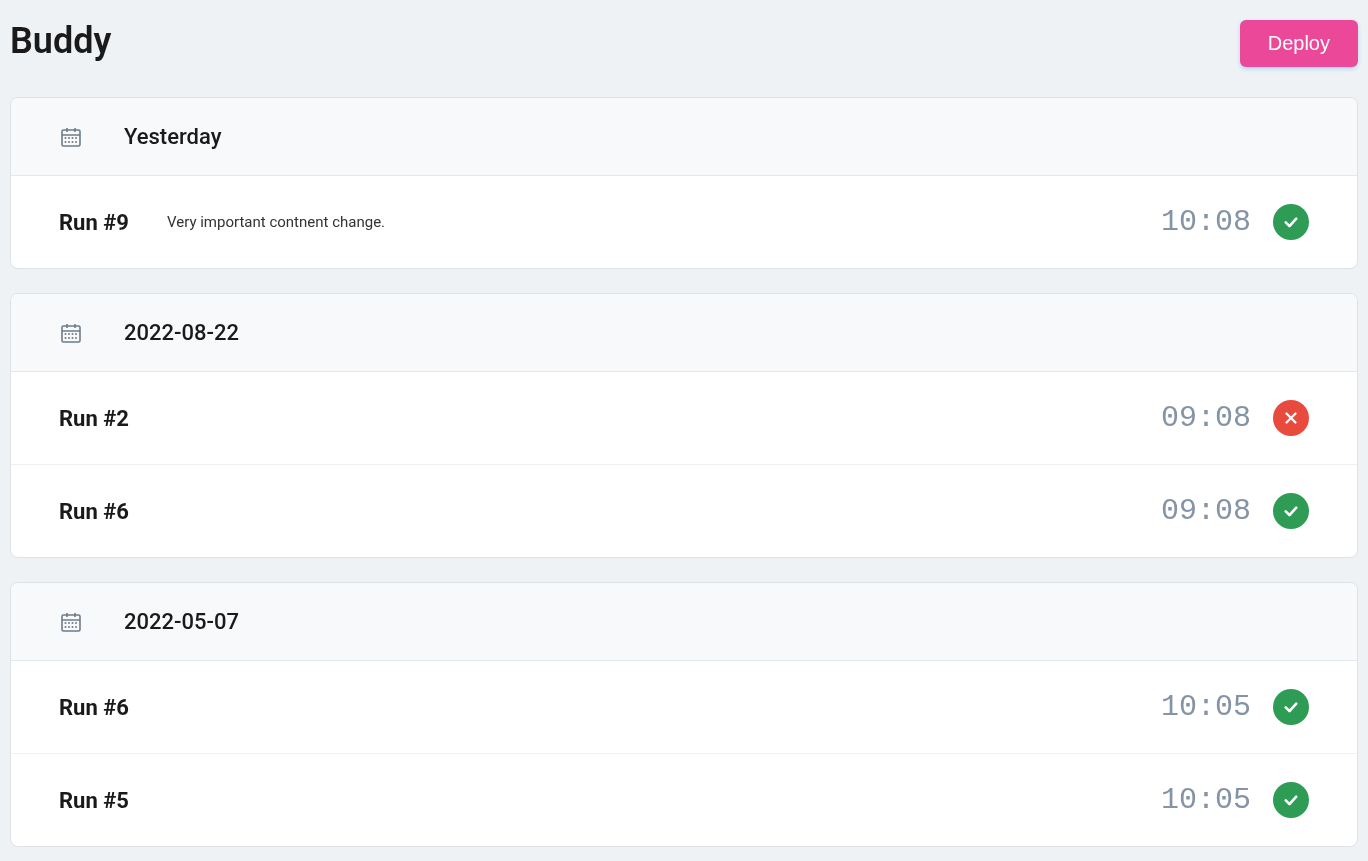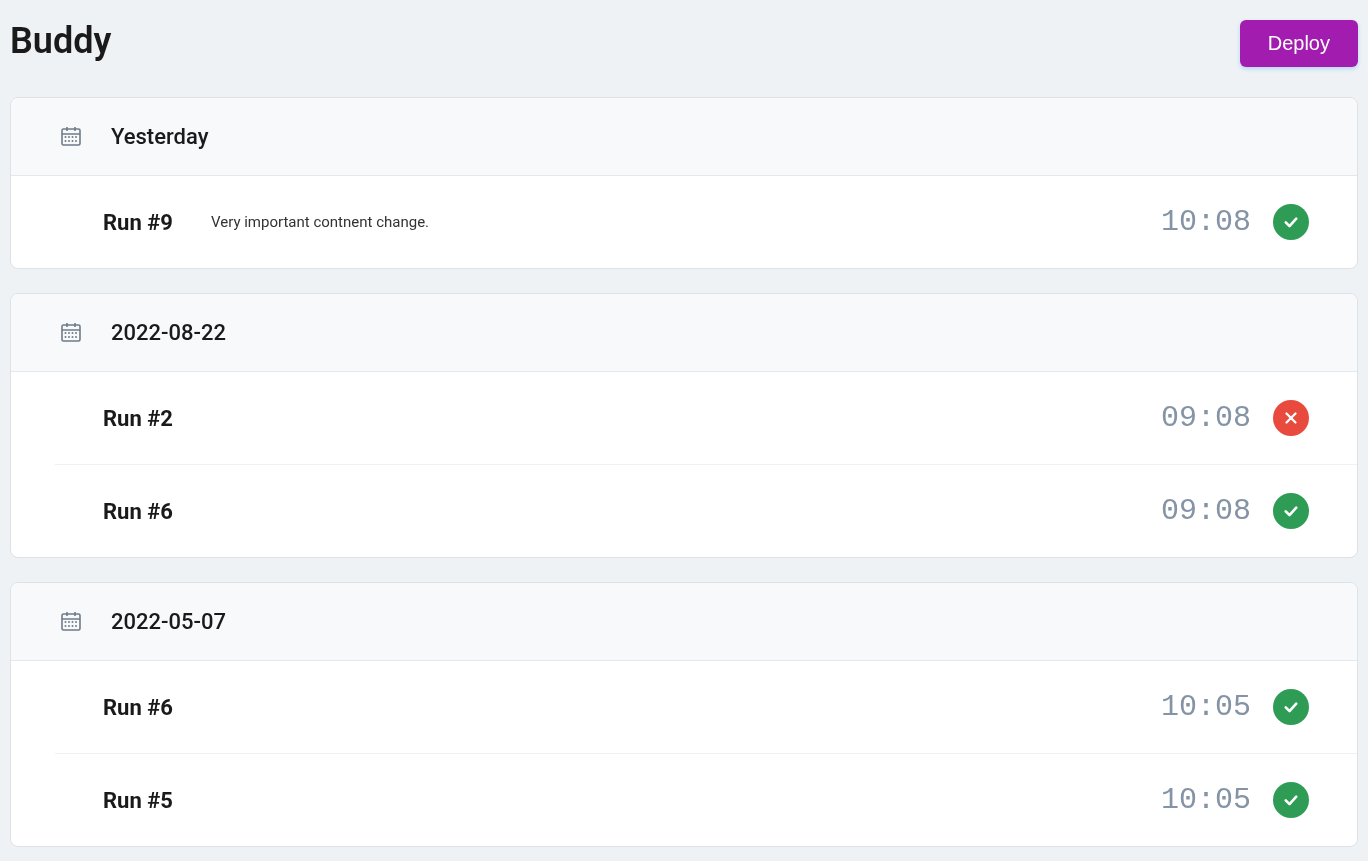--- a/index.html
+++ b/index.html
@@ -19,44 +19,44 @@
       justify-content: space-between;
       align-items: flex-start;
       padding: 10px 0 30px 0;
     }
     .page-title {
       font-size: 36px;
       font-weight: 600;
       color: #1a1a1a;
     }
     .deploy-button {
-      background: #a21caf;
+      background: #ec4899;
       color: #ffffff;
       border: none;
       border-radius: 6px;
       padding: 12px 28px;
       font-size: 20px;
       font-weight: 400;
       cursor: pointer;
       box-shadow: 0 2px 4px rgba(33, 150, 243, 0.3);
     }
     .group {
       background: #ffffff;
       border: 1px solid #dee2e6;
       border-radius: 8px;
       margin-bottom: 24px;
       overflow: hidden;
     }
     .group-header {
       display: flex;
-      align-items: flex-start;
+      align-items: flex-end;
       padding: 26px 48px;
       background: #f7f9fb;
       border-bottom: 1px solid #e4e7eb;
-      gap: 28px;
+      gap: 41px;
     }
     .calendar-icon {
       width: 24px;
       height: 24px;
       display: inline-flex;
       align-items: center;
       justify-content: center;
     }
     .calendar-icon svg {
       width: 24px;
@@ -66,21 +66,20 @@
       font-size: 22px;
       font-weight: 500;
       color: #1a1a1a;
     }
     .run-row {
       display: flex;
       align-items: center;
       padding: 28px 48px;
       border-bottom: 1px solid #eef0f3;
       cursor: pointer;
-      margin-left: 44px;
     }
     .run-row:last-child {
       border-bottom: none;
     }
     .run-number {
       font-size: 22px;
       font-weight: 700;
       color: #1a1a1a;
       min-width: 90px;
     }

